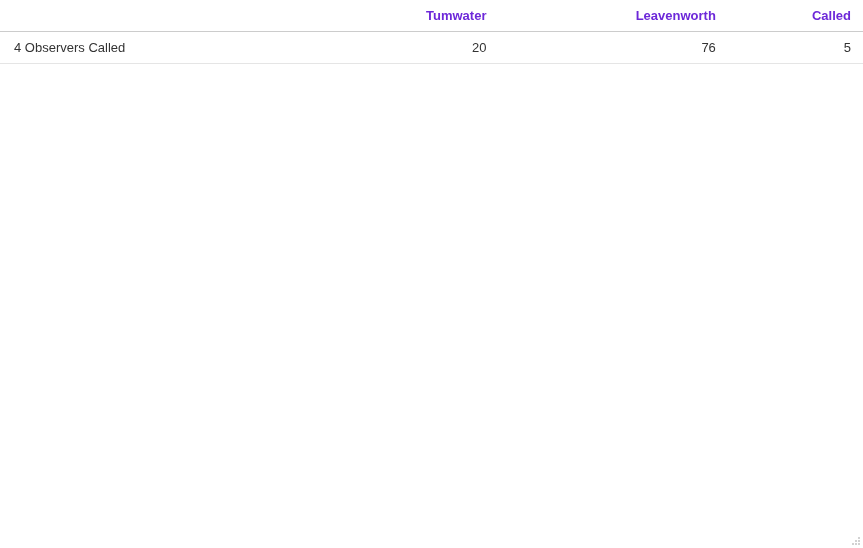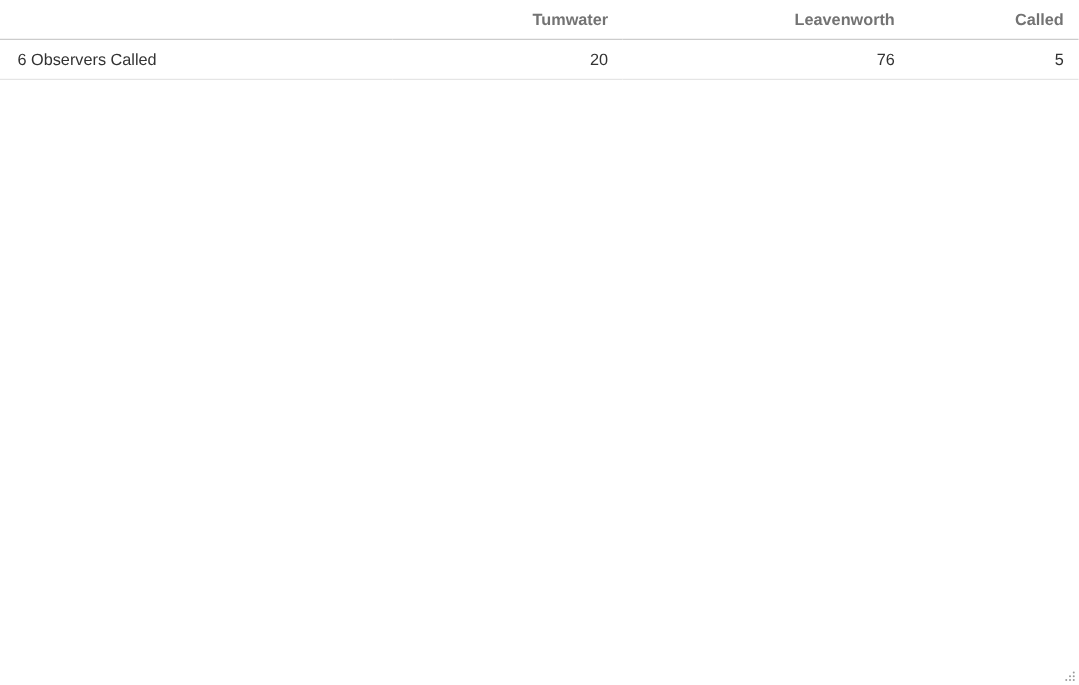--- a/index.html
+++ b/index.html
@@ -15,21 +15,21 @@
       width: 863px;
       height: 548px;
       position: relative;
     }
     table {
       width: 100%;
       border-collapse: collapse;
     }
     thead th {
       font-weight: bold;
-      color: #737373;
+      color: #6d28d9;
       text-align: right;
       padding: 8px 12px 8px 8px;
       border-bottom: 1px solid #ccc;
     }
     thead th:first-child {
       text-align: left;
     }
     tbody td {
       padding: 8px 12px 8px 8px;
       border-bottom: 1px solid #e5e5e5;
@@ -59,21 +59,21 @@
   <thead>
     <tr>
       <th></th>
       <th>Tumwater</th>
       <th>Leavenworth</th>
       <th>Called</th>
     </tr>
   </thead>
   <tbody>
     <tr>
-      <td>6 Observers Called</td>
+      <td>4 Observers Called</td>
       <td>20</td>
       <td>76</td>
       <td>5</td>
     </tr>
   </tbody>
 </table>
 
 <div class="resize-handle">
   <svg width="10" height="10" viewBox="0 0 10 10">
     <circle cx="8" cy="2" r="0.8" fill="#999"></circle>

